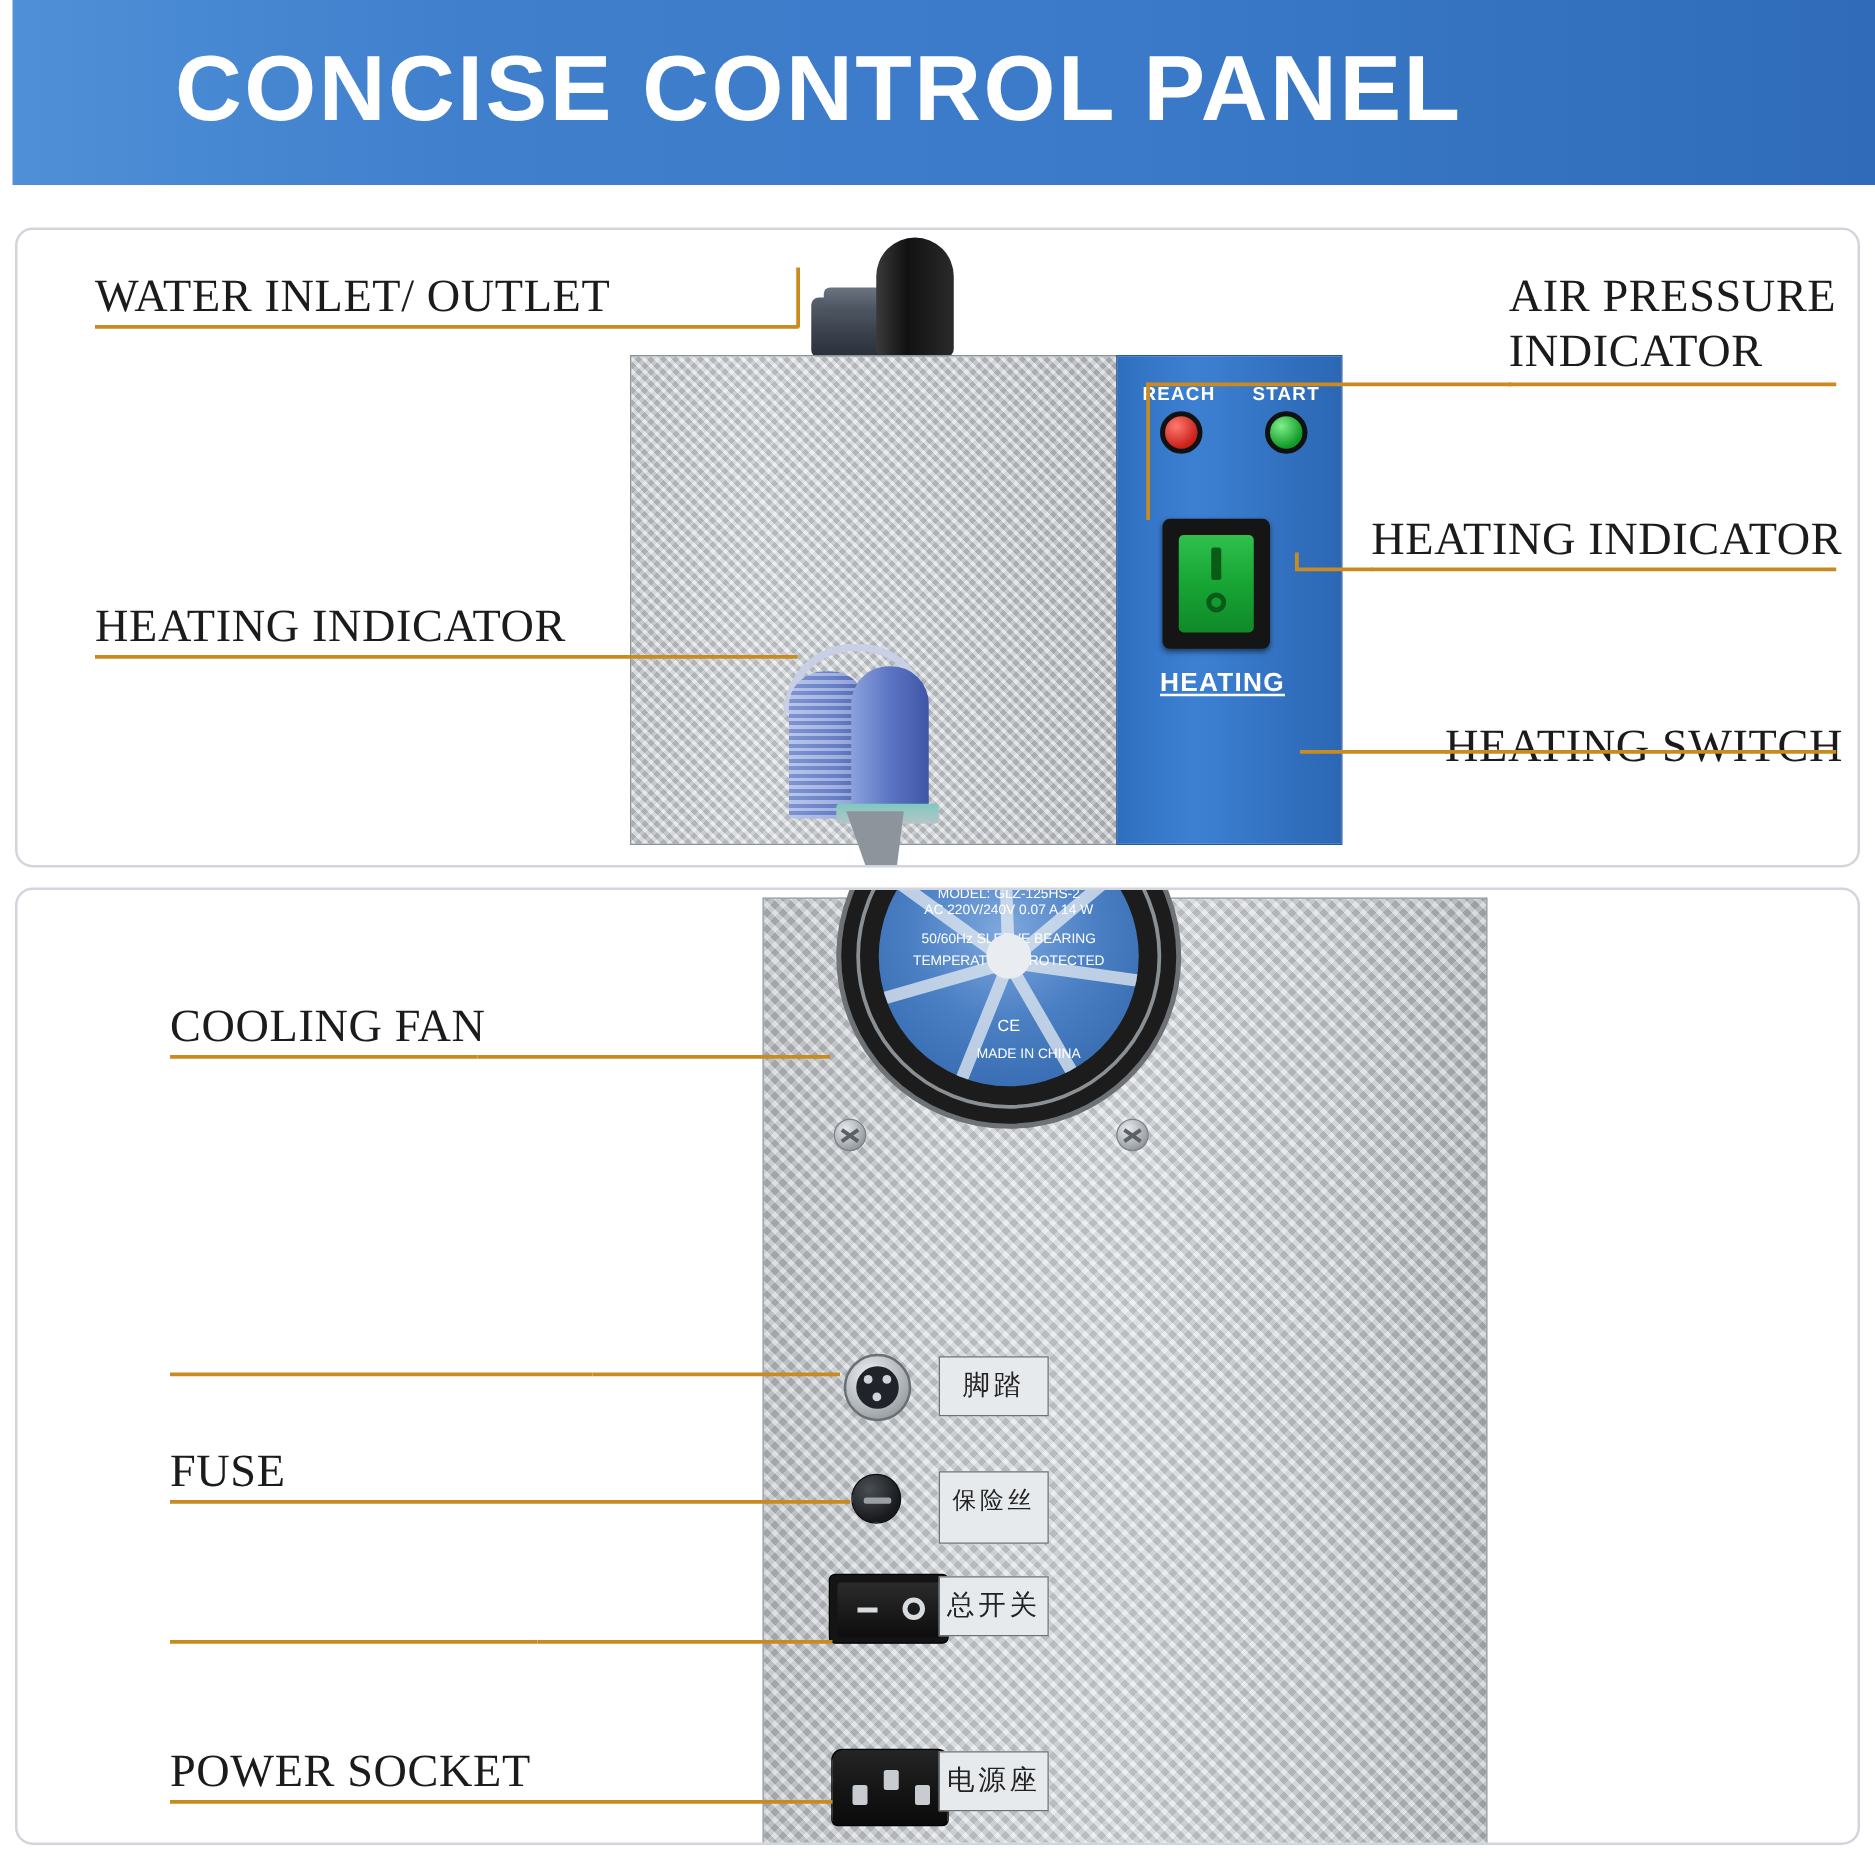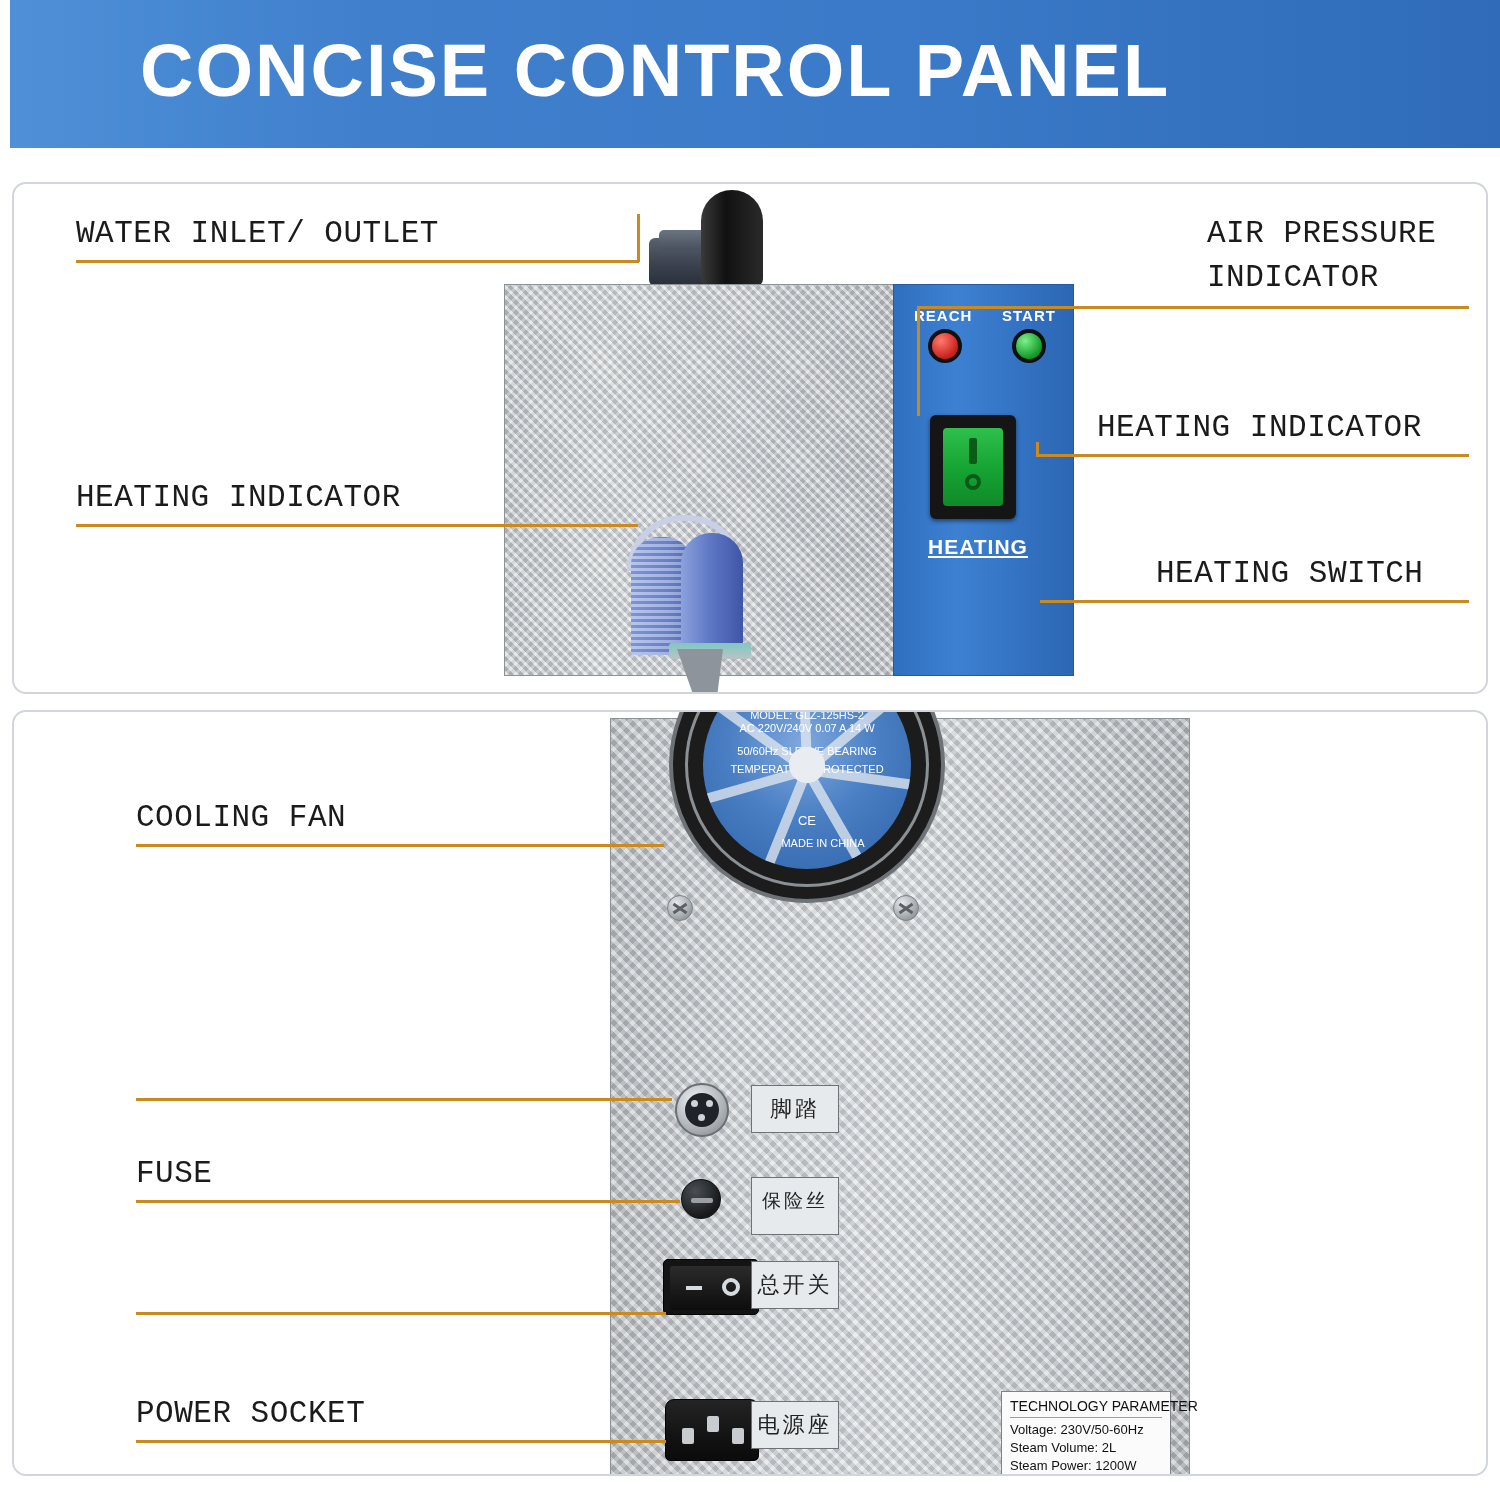--- a/index.html
+++ b/index.html
@@ -60,25 +60,25 @@
   #panel-bottom {
     left: 12px;
     top: 710px;
     width: 1476px;
     height: 766px;
   }
 
   
   .callout {
     position: absolute;
-    font-size: 31px;
+    font-size: 37px;
     color: #1b1b1b;
     letter-spacing: 0.5px;
     white-space: nowrap;
-    font-family: Liberation Mono, monospace;
+    font-family: Liberation Serif, serif;
   }
   .underline {
     position: absolute;
     background: #c98a20;
     height: 3px;
   }
   .leader {
     position: absolute;
     background: #c98a20;
   }
@@ -501,21 +501,21 @@
   <div class="callout" style="left:1193px; top:76px;">INDICATOR</div>
   <div class="underline" style="left:1193px; top:122px; width:262px;"></div>
   <div class="leader h" style="left:903px; top:122px; width:292px;"></div>
   <div class="leader v" style="left:903px; top:122px; height:110px;"></div>
 
   <div class="callout" style="left:1083px; top:226px;">HEATING INDICATOR</div>
   <div class="underline" style="left:1083px; top:270px; width:372px;"></div>
   <div class="leader h" style="left:1022px; top:270px; width:62px;"></div>
   <div class="leader v" style="left:1022px; top:258px; height:14px;"></div>
 
-  <div class="callout" style="left:1142px; top:372px;">HEATING SWITCH</div>
+  <div class="callout" style="left:1142px; top:392px;">HEATING SWITCH</div>
   <div class="underline" style="left:1142px; top:416px; width:313px;"></div>
   <div class="leader h" style="left:1026px; top:416px; width:118px;"></div>
 </div>
 
 <div class="panel" id="panel-bottom">
 
   <div class="rear-unit">
     <div class="rear-body">
 
       <div class="fan-ring">
@@ -564,27 +564,20 @@
       </div>
       <div class="cn-box" style="left:140px; top:542px; width:88px; height:48px; line-height:46px;">总开关</div>
 
       <div class="socket" style="left:54px; top:680px;">
         <div class="socket-hole" style="left:16px; top:28px;"></div>
         <div class="socket-hole" style="left:41px; top:16px;"></div>
         <div class="socket-hole" style="left:66px; top:28px;"></div>
       </div>
       <div class="cn-box" style="left:140px; top:682px; width:88px; height:48px; line-height:46px;">电源座</div>
 
-      <div class="spec-plate" style="left:390px; top:672px; width:170px; height:92px;">
-        <div class="spec-title">TECHNOLOGY PARAMETER</div>
-        <div class="spec-row">Voltage:  230V/50-60Hz</div>
-        <div class="spec-row">Steam Volume:   2L</div>
-        <div class="spec-row">Steam Power:   1200W</div>
-
-      </div>
     </div>
   </div>
 
   <div class="callout" style="left:122px; top:88px;">COOLING FAN</div>
   <div class="underline" style="left:122px; top:132px; width:246px;"></div>
   <div class="leader h" style="left:368px; top:132px; width:282px;"></div>
 
   <div class="underline" style="left:122px; top:386px; width:338px;"></div>
   <div class="leader h" style="left:460px; top:386px; width:198px;"></div>
 

